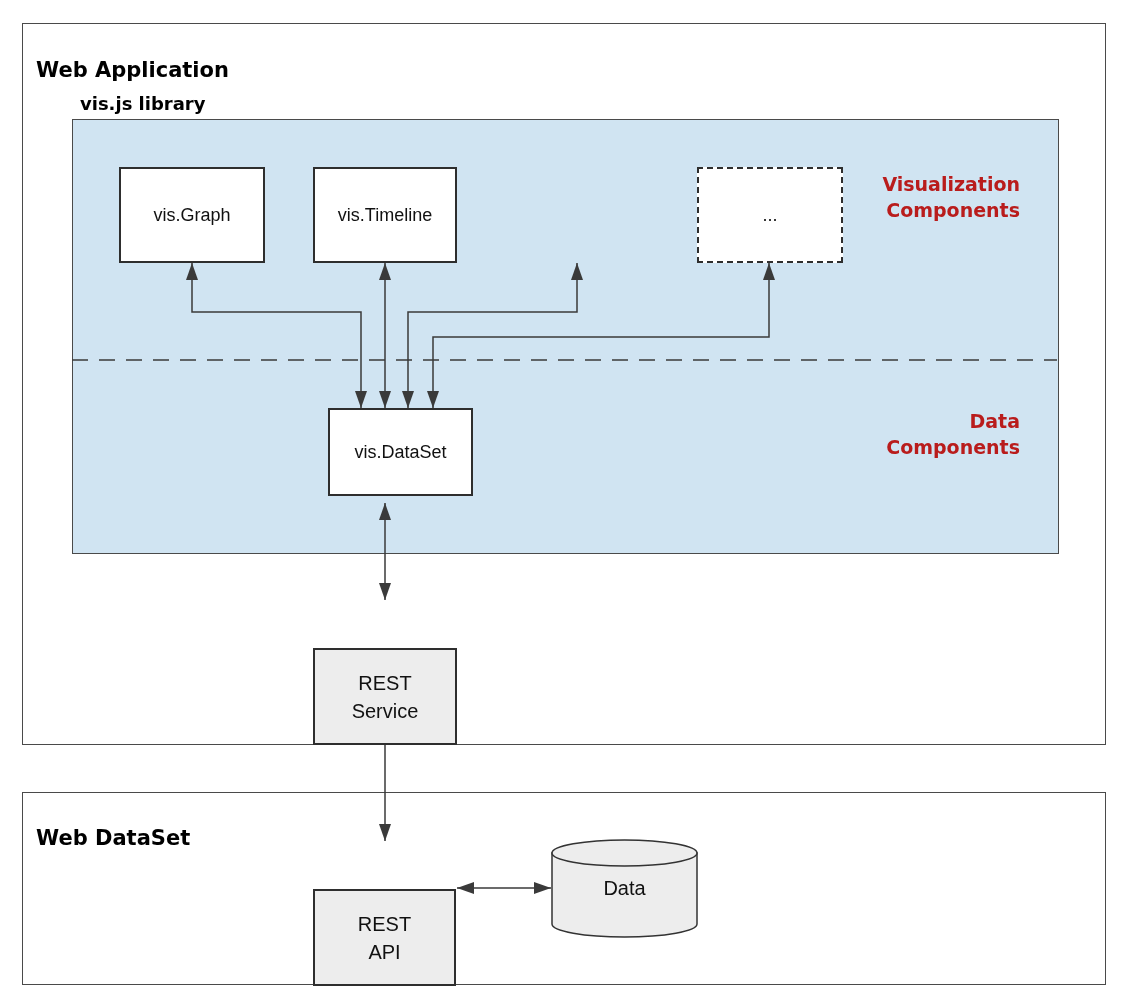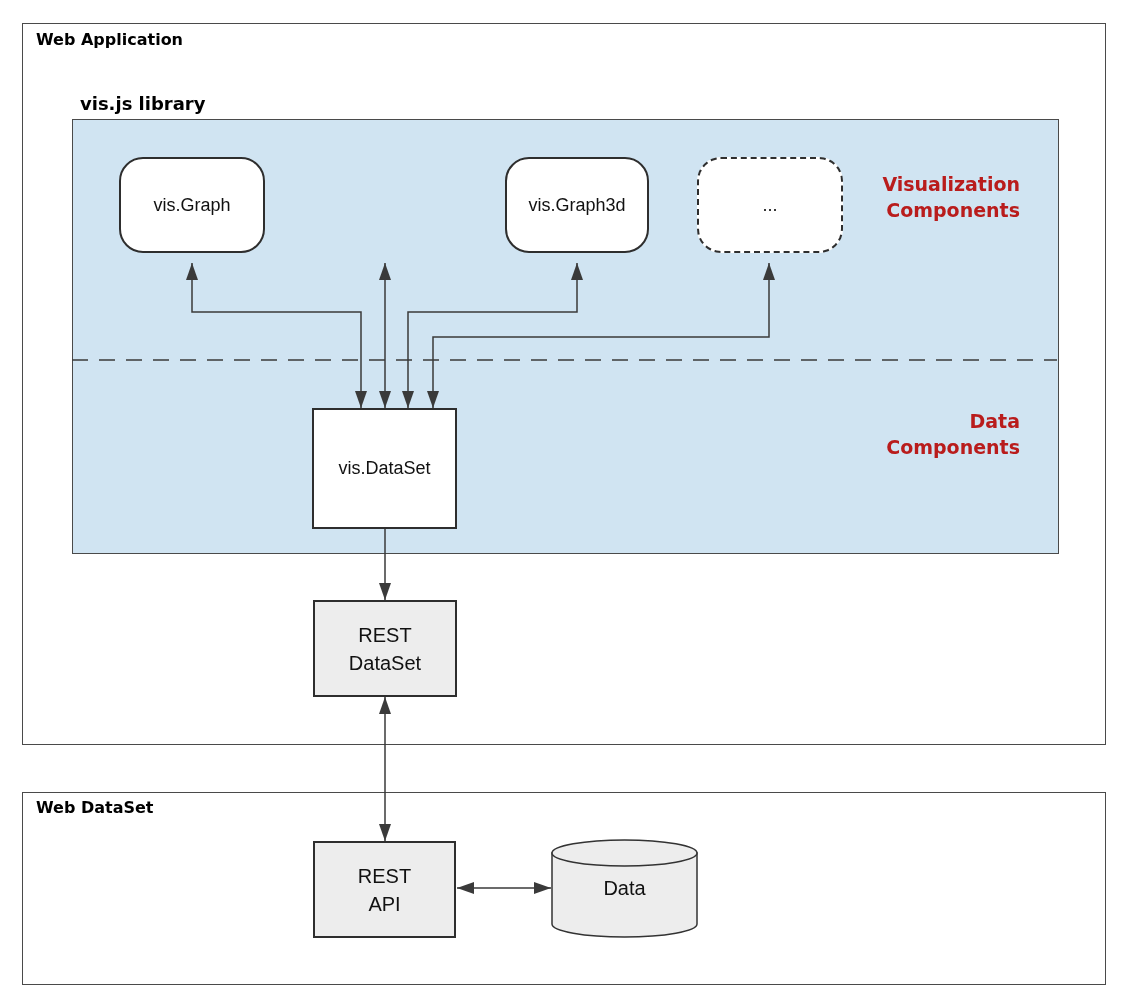--- a/index.html
+++ b/index.html
@@ -31,24 +31,25 @@
     background: #d0e4f2;
     border: 1px solid #4a4a4a;
     z-index: 2;
   }
 
   
   .big-title {
     position: absolute;
     font-family: "DejaVu Sans", sans-serif;
     font-weight: bold;
-    font-size: 16px;
+    font-size: 21px;
     color: #000000;
     z-index: 12;
     white-space: nowrap;
+    margin-top: 28px;
   }
   .sub-title {
     position: absolute;
     font-family: "DejaVu Sans", sans-serif;
     font-weight: bold;
     font-size: 18px;
     color: #000000;
     z-index: 12;
     white-space: nowrap;
   }
@@ -77,24 +78,25 @@
     font-size: 18px;
     color: #111111;
     z-index: 10;
     box-sizing: border-box;
   }
   .node.dashed { border-style: dashed; }
   .node.gray {
     background: #ededed;
     font-size: 20px;
     line-height: 28px;
+    margin-top: 48px;
   }
   .node .lbl span { display: block; }
 
-  .viz-row { top: 157px; width: 146px; height: 96px; border-radius: 24px; }
+  .viz-row { top: 167px; width: 146px; height: 96px; }
 
   
   .db-label {
     position: absolute;
     left: 552px; top: 853px;
     width: 145px; height: 70px;
     display: flex;
     align-items: center;
     justify-content: center;
     font-size: 20px;
@@ -145,44 +147,44 @@
 
     <g>
       <path d="M552,853 V924 A72.5,13 0 0 0 697,924 V853 Z" fill="#ededed" stroke="#333333" stroke-width="1.5"></path>
       <ellipse cx="624.5" cy="853" rx="72.5" ry="13" fill="#ededed" stroke="#333333" stroke-width="1.5"></ellipse>
     </g>
   </svg>
 
   <div class="node viz-row" style="left:119px;">
     <span>vis.Graph</span>
   </div>
-  <div class="node viz-row" style="left:505px; width:144px;">
-    <span>vis.Graph3d</span>
+  <div class="node viz-row" style="left:313px; width:144px;">
+    <span>vis.Timeline</span>
   </div>
   <div class="node viz-row dashed" style="left:697px; width:146px;">
     <span>...</span>
   </div>
 
   <div class="section-label" style="top:171px;">
     <span style="display:block">Visualization</span>
     <span style="display:block">Components</span>
   </div>
   <div class="section-label" style="top:408px;">
     <span style="display:block">Data</span>
     <span style="display:block">Components</span>
   </div>
 
-  <div class="node" style="left:312px; top:408px; width:145px; height:121px;">
+  <div class="node" style="left:328px; top:408px; width:145px; height:88px;">
     <span>vis.DataSet</span>
   </div>
 
   <div class="node gray" style="left:313px; top:600px; width:144px; height:97px;">
     <div class="lbl">
       <span>REST</span>
-      <span>DataSet</span>
+      <span>Service</span>
     </div>
   </div>
 
   <div class="outer-box" style="left:22px; top:792px; width:1082px; height:191px;"></div>
   <div class="big-title" style="left:36px; top:798px;">Web DataSet</div>
 
   <div class="node gray" style="left:313px; top:841px; width:143px; height:97px;">
     <div class="lbl">
       <span>REST</span>
       <span>API</span>

